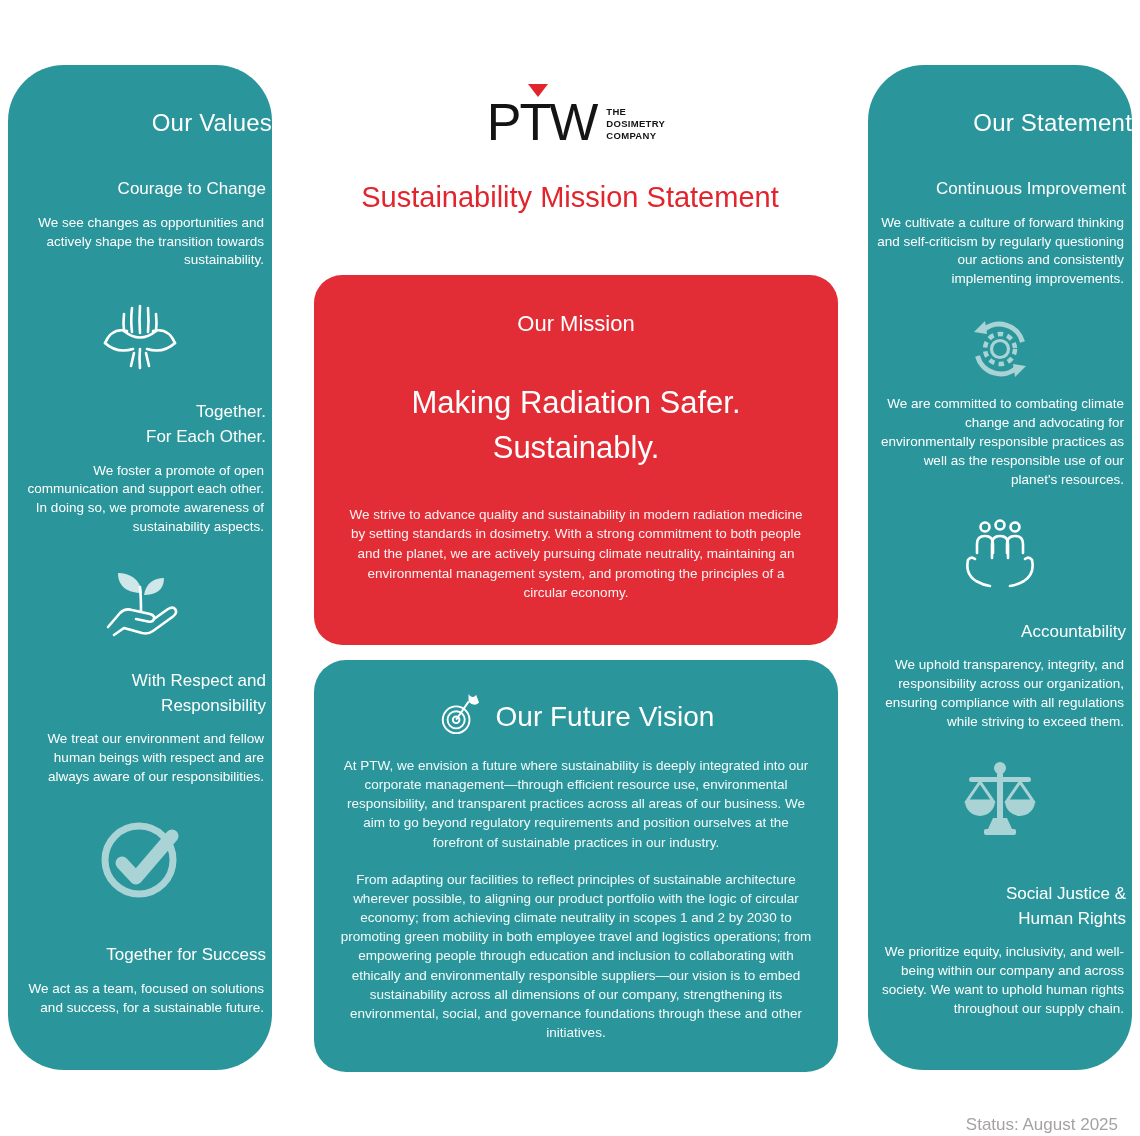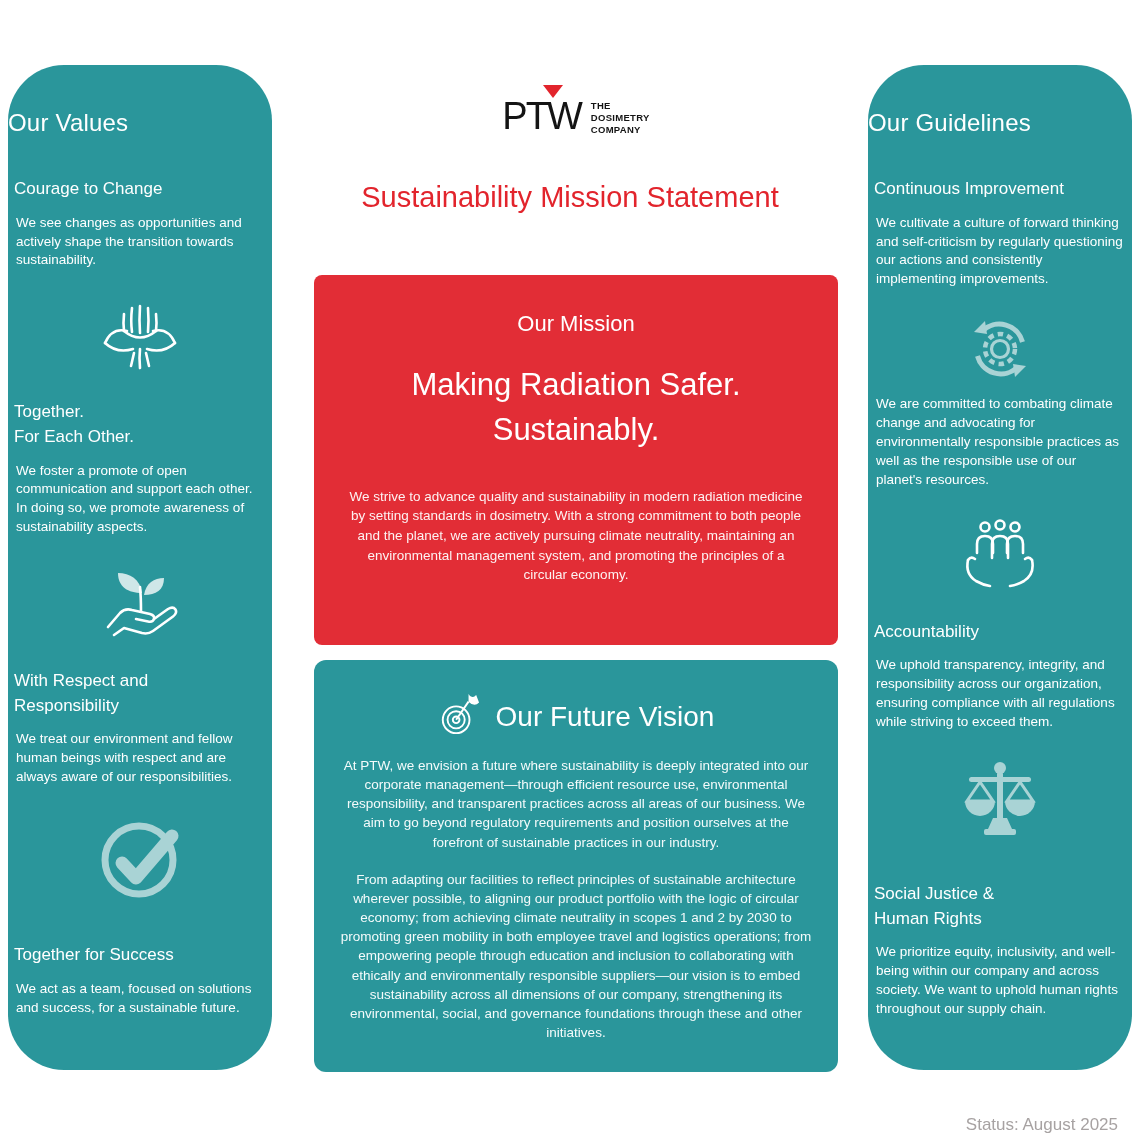--- a/index.html
+++ b/index.html
@@ -2,52 +2,52 @@
 <html><head>
 <meta charset="utf-8">
 <style>
   * { margin:0; padding:0; box-sizing:border-box; }
   html,body { background:#ffffff; }
   body { font-family:"Liberation Sans", sans-serif; }
   .poster { position:relative; width:1140px; height:1136px; background:#ffffff; overflow:hidden; }
 
   
   .col { position:absolute; top:65px; width:264px; height:1005px; background:#2A969B;
-         border-radius:56px; color:#ffffff; text-align:left; overflow:hidden; }
+         border-radius:56px; color:#ffffff; text-align:right; overflow:hidden; }
   .col.left { left:8px; }
   .col.right { right:8px; }
   .col-title { font-size:24px; font-weight:400; padding-top:44px; letter-spacing:.2px; }
   .sec-h { font-size:17px; font-weight:400; margin:40px 6px 0; line-height:1.45; white-space:pre-line; }
   .sec-h.tight { margin-top:22px; }
   .sec-p { font-size:13.5px; line-height:1.4; margin:12px auto 0; width:248px; color:#ffffff; }
   .sec-icon { display:flex; justify-content:center; margin-top:26px; }
   .sec-icon.sm { margin-top:24px; }
 
   
   .logo-wrap { position:absolute; left:314px; top:86px; width:524px; display:flex; justify-content:center; }
   .logo { display:flex; align-items:center; gap:10px; }
   .logo-mark { position:relative; display:inline-block; padding-top:10px; }
-  .logo-ptw { font-size:38px; font-weight:400; color:#141414; letter-spacing:-2px; line-height:1; }
+  .logo-ptw { font-size:52px; font-weight:400; color:#141414; letter-spacing:-2px; line-height:1; }
   .logo-tri { position:absolute; top:-2px; left:41px; width:0; height:0;
               border-left:10px solid transparent; border-right:10px solid transparent;
               border-top:13px solid #E2242C; }
   .logo-tagline { display:flex; flex-direction:column; justify-content:center; margin-top:14px; }
   .logo-tagline span { font-size:9.5px; font-weight:700; color:#141414; line-height:1.25; letter-spacing:.3px; }
 
   .page-title { position:absolute; left:200px; top:181px; width:740px; text-align:center;
                 color:#E2242C; font-size:29px; font-weight:400; }
 
   .mission-box { position:absolute; left:314px; top:275px; width:524px; height:370px;
-                 background:#E22D36; border-radius:8px; color:#ffffff; text-align:center; overflow:hidden; }
+                 background:#E22D36; border-radius:28px; color:#ffffff; text-align:center; overflow:hidden; }
   .mission-title { font-size:22px; font-weight:400; margin-top:36px; }
-  .mission-statement { font-size:31px; font-weight:400; line-height:1.45; margin-top:26px; white-space:pre-line; }
+  .mission-statement { font-size:31px; font-weight:400; line-height:1.45; margin-top:44px; white-space:pre-line; }
   .mission-text { font-size:13.5px; line-height:1.45; margin:34px auto 0; width:462px; color:#fdf2f2; }
 
   .vision-box { position:absolute; left:314px; top:660px; width:524px; height:412px;
-                background:#2A969B; border-radius:12px; color:#ffffff; text-align:center; overflow:hidden; }
+                background:#2A969B; border-radius:32px; color:#ffffff; text-align:center; overflow:hidden; }
   .vision-head { display:flex; align-items:center; justify-content:center; gap:16px; margin-top:34px; }
   .vision-title { font-size:28px; font-weight:400; }
   .vision-p { font-size:13.5px; line-height:1.42; margin:16px auto 0; width:478px; color:#f4fbfb; }
   .vision-p.second { margin-top:18px; }
 
   .status { position:absolute; right:22px; top:1115px; font-size:17px; color:#A7A2A2; }
 </style>
 </head>
 <body>
 
@@ -147,21 +147,21 @@
           <path d="M32 8 q6 6 11 1 l-3 -8 q-5 5 -8 -1 z" fill="#ffffff" stroke="none"></path>
         </svg>
       </span>
       <h2 class="vision-title">Our Future Vision</h2>
     </div>
     <p class="vision-p">At PTW, we envision a future where sustainability is deeply integrated into our corporate management—through efficient resource use, environmental responsibility, and transparent practices across all areas of our business. We aim to go beyond regulatory requirements and position ourselves at the forefront of sustainable practices in our industry.</p>
     <p class="vision-p second">From adapting our facilities to reflect principles of sustainable architecture wherever possible, to aligning our product portfolio with the logic of circular economy; from achieving climate neutrality in scopes 1 and 2 by 2030 to promoting green mobility in both employee travel and logistics operations; from empowering people through education and inclusion to collaborating with ethically and environmentally responsible suppliers—our vision is to embed sustainability across all dimensions of our company, strengthening its environmental, social, and governance foundations through these and other initiatives.</p>
   </section>
 
   <aside class="col right">
-    <h2 class="col-title">Our Guidelines</h2>
+    <h2 class="col-title">Our Statement</h2>
 
     <section>
       <h3 class="sec-h">Continuous Improvement</h3>
       <p class="sec-p">We cultivate a culture of forward thinking and self-criticism by regularly questioning our actions and consistently implementing improvements.</p>
       <div class="sec-icon">
         <svg width="68" height="68" viewBox="0 0 68 68" fill="none" stroke="#A9D3D5">
           <circle cx="34" cy="34" r="8.5" stroke-width="3.2"></circle>
           <circle cx="34" cy="34" r="15" stroke-width="4.5" stroke-dasharray="5.5 4.2"></circle>
           <path d="M56.5 27 A24 24 0 0 0 17 15.5" stroke-width="5"></path>
           <path d="M11.5 41 A24 24 0 0 0 51 52.5" stroke-width="5"></path>

